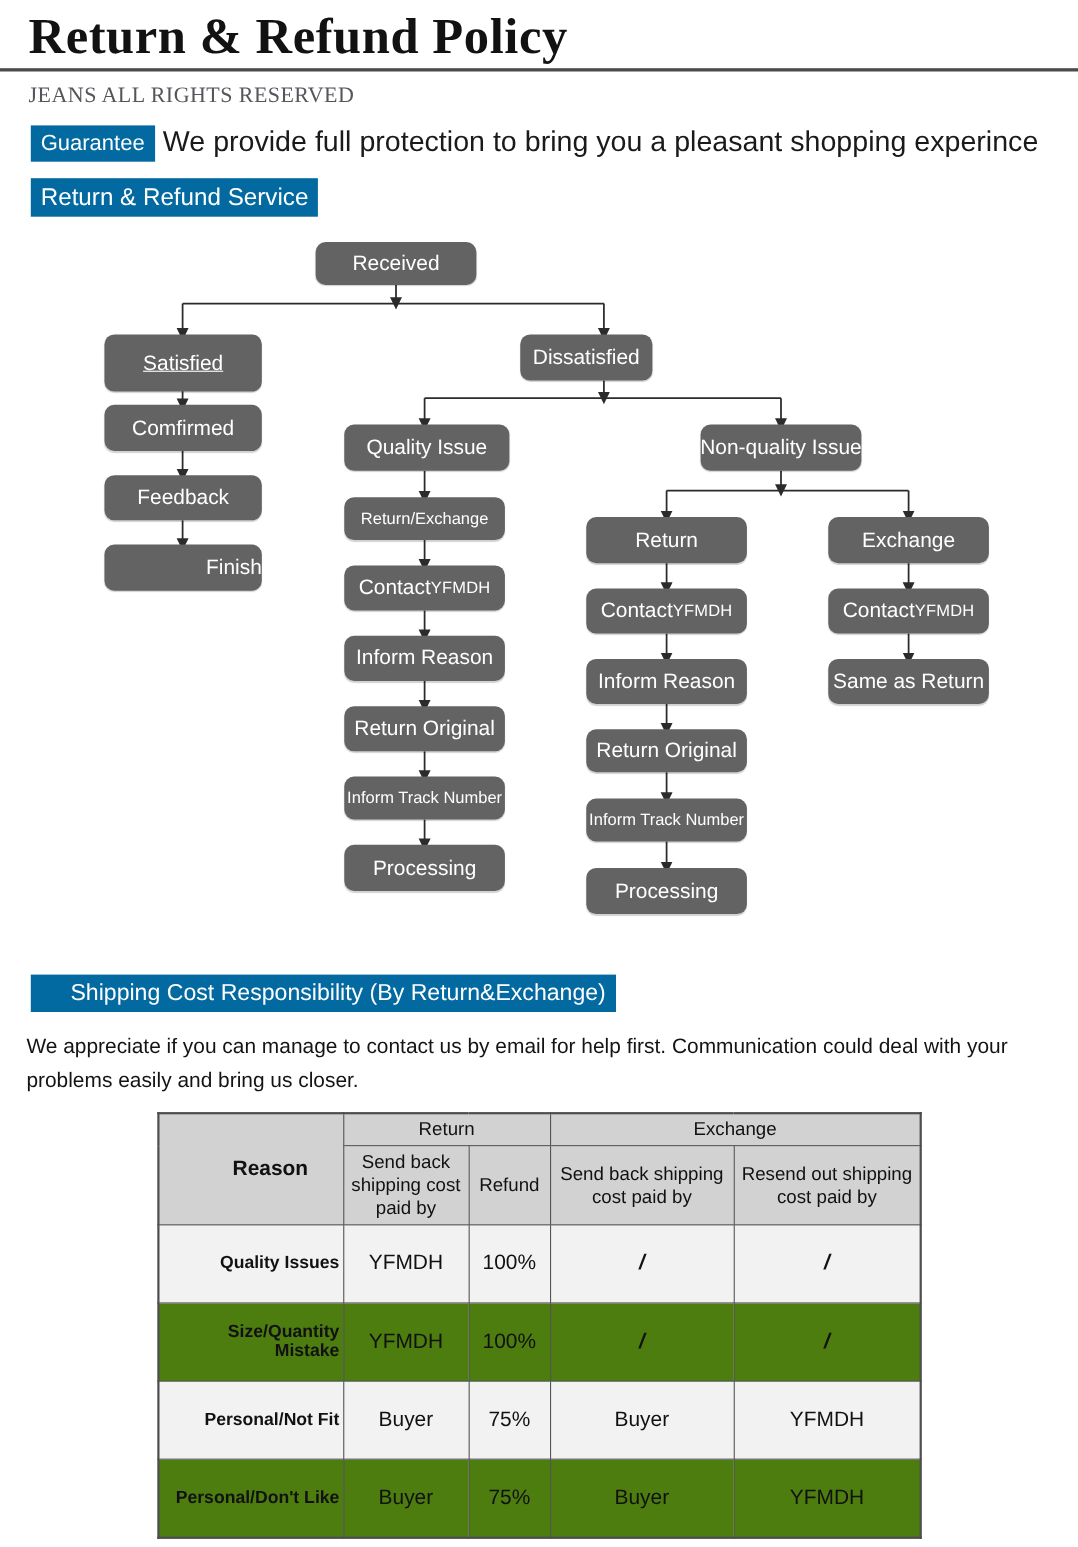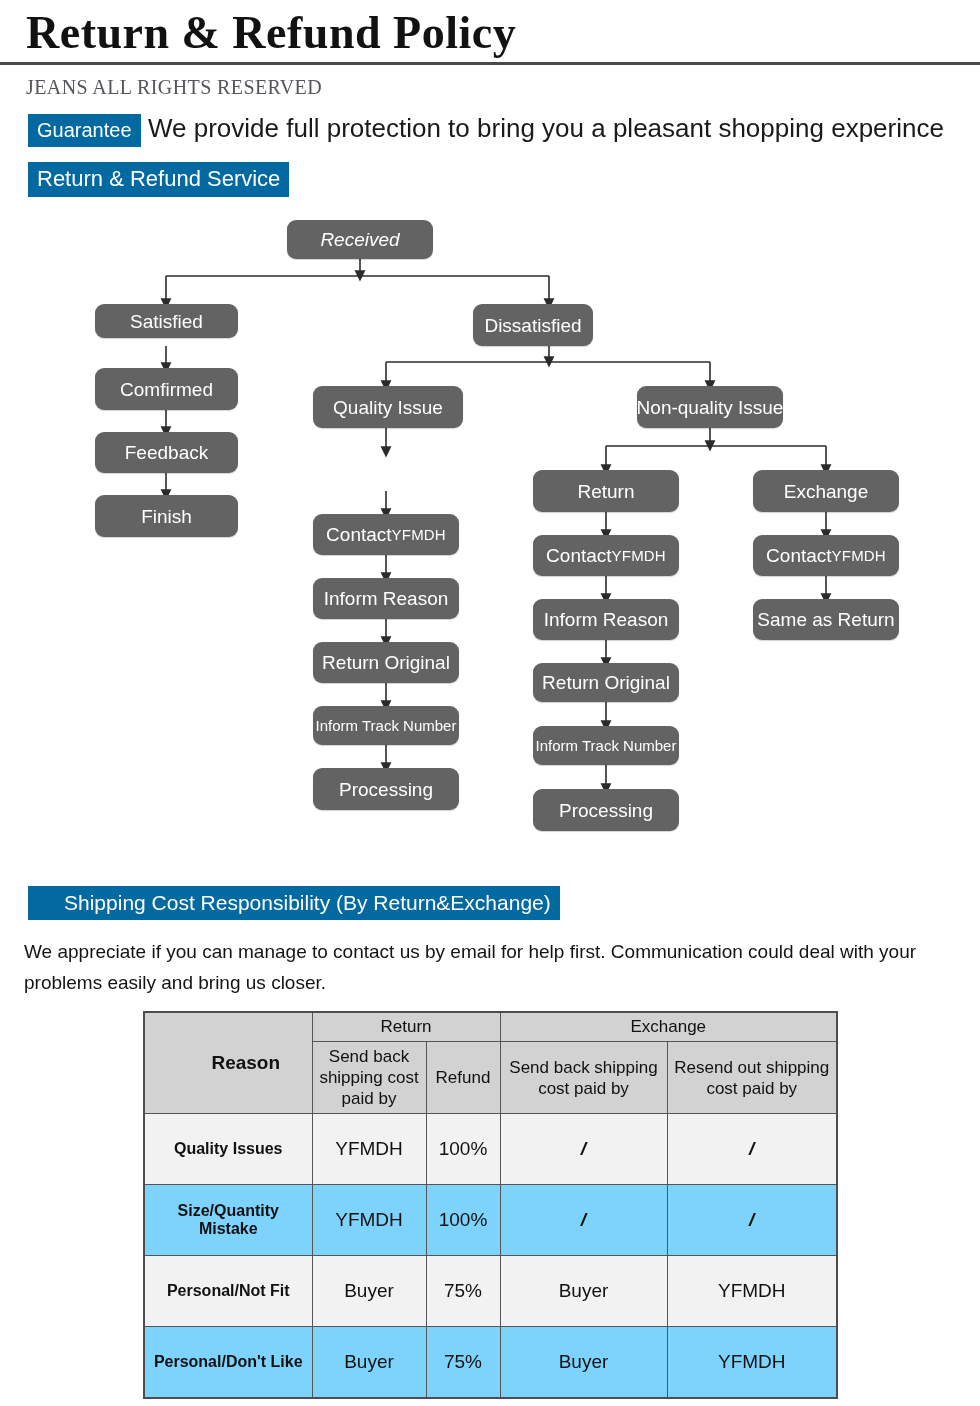--- a/index.html
+++ b/index.html
@@ -142,23 +142,24 @@
     background: #d2d2d2;
   }
   #cost-table .reason-head {
     font-weight: bold;
     font-size: 19px;
     padding-left: 38px;
   }
   #cost-table tbody .reason-cell {
     font-weight: bold;
     font-size: 16px;
+    text-align: right;
   }
   #cost-table tbody tr.row-light td { background: #f2f2f2; }
-  #cost-table tbody tr.row-dark  td { background: #7dd3fc; }
+  #cost-table tbody tr.row-dark  td { background: #4d7c0f; }
   #cost-table tbody td { height: 62px; font-size: 19px; }
   #cost-table tbody td.slash { font-style: italic; font-weight: bold; }
   .hdr-sub { font-size: 17px; line-height: 21px; }
 </style>
 </head>
 <body>
 
 <div id="page-title">Return &amp; Refund Policy</div>
 <div id="title-rule"></div>
 <div id="rights-line">JEANS ALL RIGHTS RESERVED</div>
@@ -207,43 +208,46 @@
       <path d="M606,370 L606,393" marker-end="url(#ah)"></path>
       <path d="M606,434 L606,457" marker-end="url(#ah)"></path>
       <path d="M606,496 L606,520" marker-end="url(#ah)"></path>
       <path d="M606,559 L606,583" marker-end="url(#ah)"></path>
 
       <path d="M826,306 L826,329" marker-end="url(#ah)"></path>
       <path d="M826,370 L826,393" marker-end="url(#ah)"></path>
     </g>
   </svg>
 
-  <div class="node" style="left:287px; top:14px; width:146px; height:39px;font-style:italic;">
+  <div class="node" style="left:287px; top:14px; width:146px; height:39px;">
     <span>Received</span>
   </div>
 
-  <div class="node" style="left:95px; top:98px; width:143px; height:34px;">
+  <div class="node" style="left:95px; top:98px; width:143px; height:52px;text-decoration:underline;">
     <span>Satisfied</span>
   </div>
   <div class="node" style="left:95px; top:162px; width:143px; height:42px;">
     <span>Comfirmed</span>
   </div>
   <div class="node" style="left:95px; top:226px; width:143px; height:41px;">
     <span>Feedback</span>
   </div>
-  <div class="node" style="left:95px; top:289px; width:143px; height:42px;">
+  <div class="node" style="left:95px; top:289px; width:143px; height:42px;justify-content:flex-end;">
     <span>Finish</span>
   </div>
 
   <div class="node" style="left:473px; top:98px; width:120px; height:42px;">
     <span>Dissatisfied</span>
   </div>
 
   <div class="node" style="left:313px; top:180px; width:150px; height:42px;">
     <span>Quality Issue</span>
+  </div>
+  <div class="node sm" style="left:313px; top:246px; width:146px; height:39px;">
+    <span>Return/Exchange</span>
   </div>
   <div class="node" style="left:313px; top:308px; width:146px; height:41px;">
     <span>Contact </span>
       <span class="brand">YFMDH</span>
   </div>
   <div class="node" style="left:313px; top:372px; width:146px; height:41px;">
     <span>Inform Reason</span>
   </div>
   <div class="node" style="left:313px; top:436px; width:146px; height:41px;">
     <span>Return Original</span>

